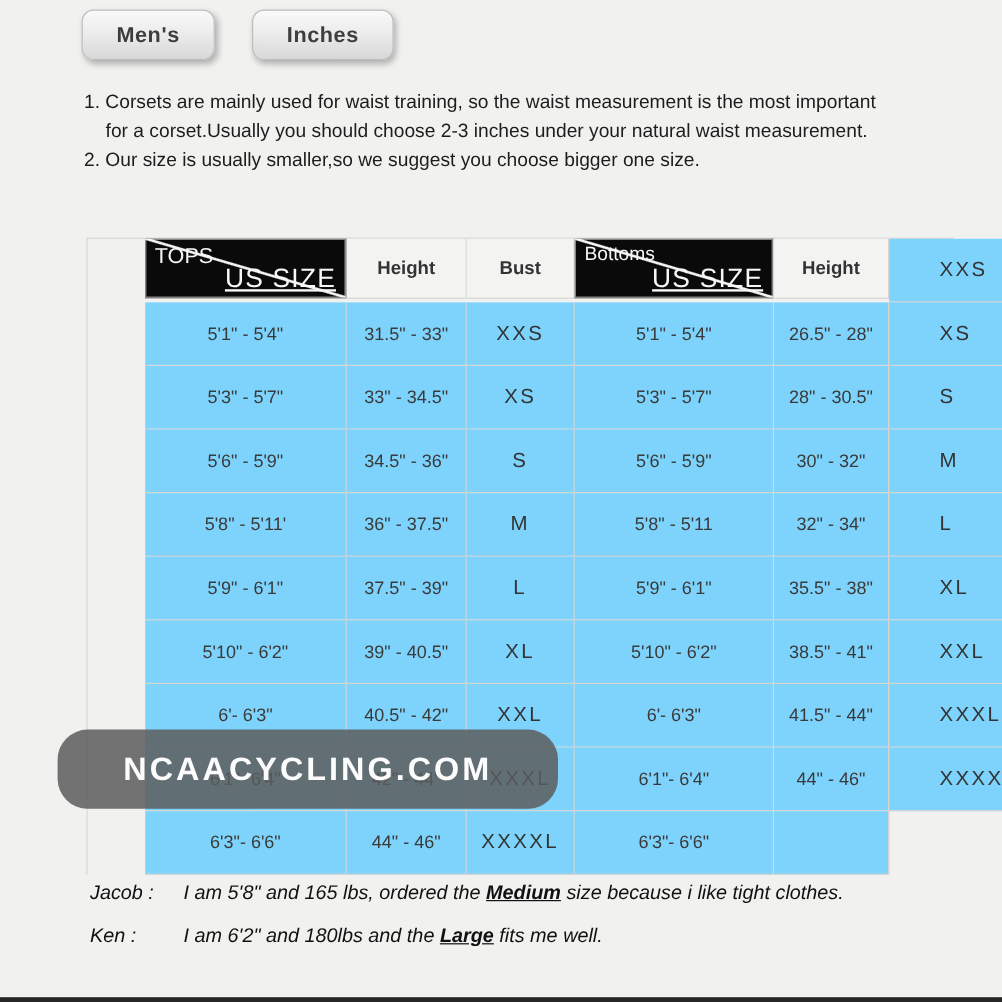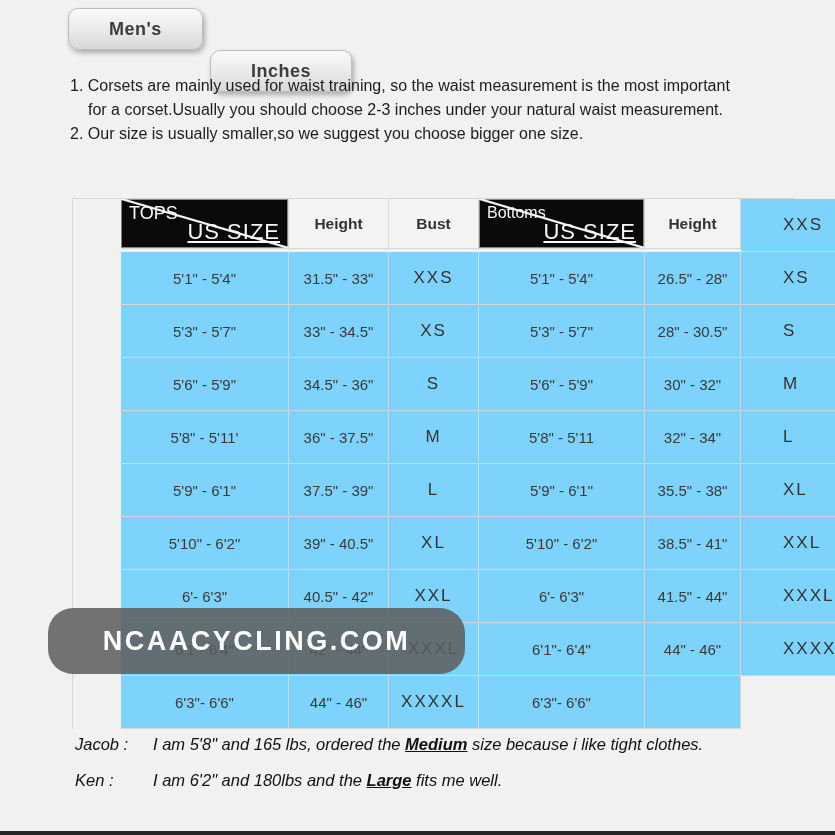--- a/index.html
+++ b/index.html
@@ -9,36 +9,36 @@
     background: #f1f1ef;
     position: relative;
     overflow: hidden;
     color: #1b1b1b;
   }
   
   .toggle-btn {
     position: absolute;
     top: 8px;
     height: 42px;
-    padding: 0 40px;
+    padding: 0 28px;
     border: 1px solid #bdbdbd;
     border-radius: 10px;
     background: linear-gradient(#fafafa, #e9e9e9 55%, #d8d8d8);
     box-shadow: 2px 3px 5px rgba(0,0,0,0.28);
     font-family: "Liberation Sans", sans-serif;
     font-weight: bold;
     font-size: 18px;
     color: #3d3d3d;
     letter-spacing: 0.5px;
     cursor: pointer;
     display: flex;
     align-items: center;
   }
   #btn-mens   { left: 68px;  }
-  #btn-inches { left: 210px; margin-top: 42px; }
+  #btn-inches { left: 210px; }
 
   
   .instructions {
     position: absolute;
     left: 60px;
     top: 74px;
     width: 676px;
     font-size: 16px;
     line-height: 24px;
     color: #1d1d1d;

